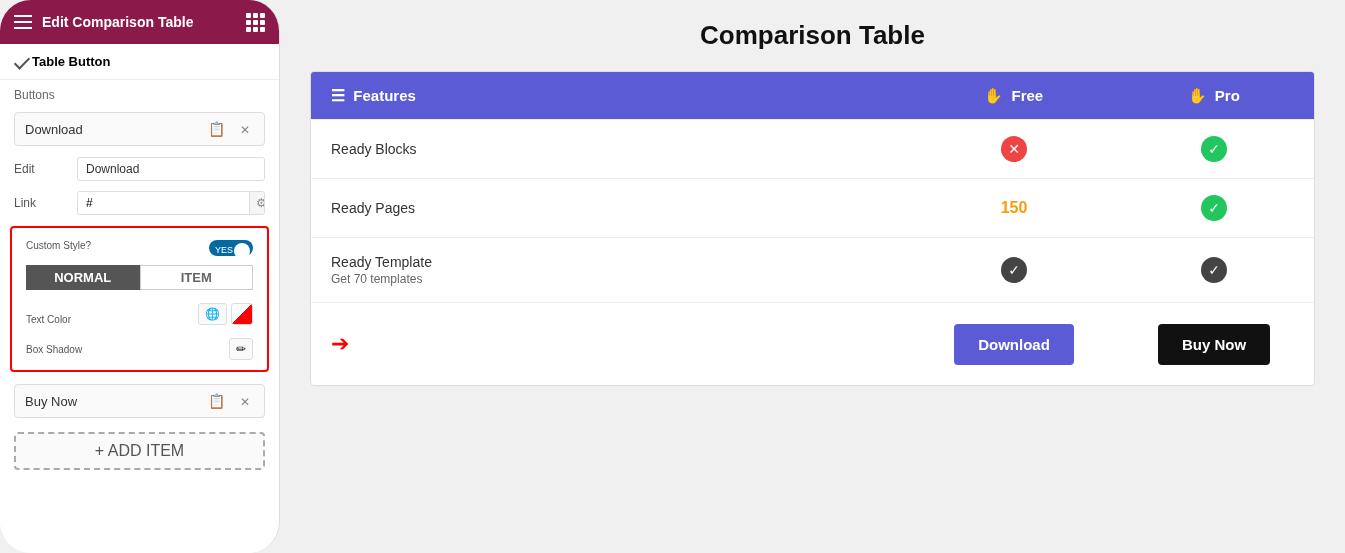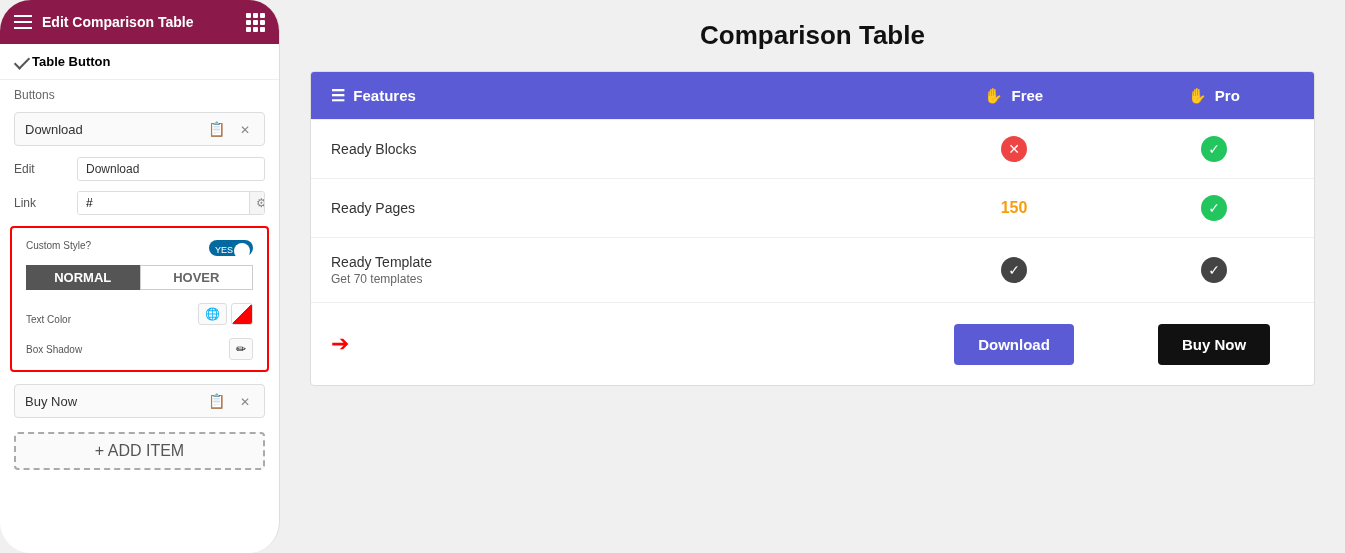--- a/index.html
+++ b/index.html
@@ -568,21 +568,21 @@
         <label class="toggle-switch toggle-on">
 
           <div class="toggle-slider">
             <span class="toggle-yes">YES</span>
           </div>
         </label>
       </div>
 
       <div class="state-tabs">
         <div class="state-tab active">NORMAL</div>
-        <div class="state-tab inactive">HOVER</div>
+        <div class="state-tab inactive">ITEM</div>
       </div>
 
       <div class="color-row">
         <span class="color-row-label">Text Color</span>
         <div class="color-controls">
           <button class="globe-icon-btn"><span class="globe-icon"></span></button>
           <div class="color-swatch-red"></div>
         </div>
       </div>
 

